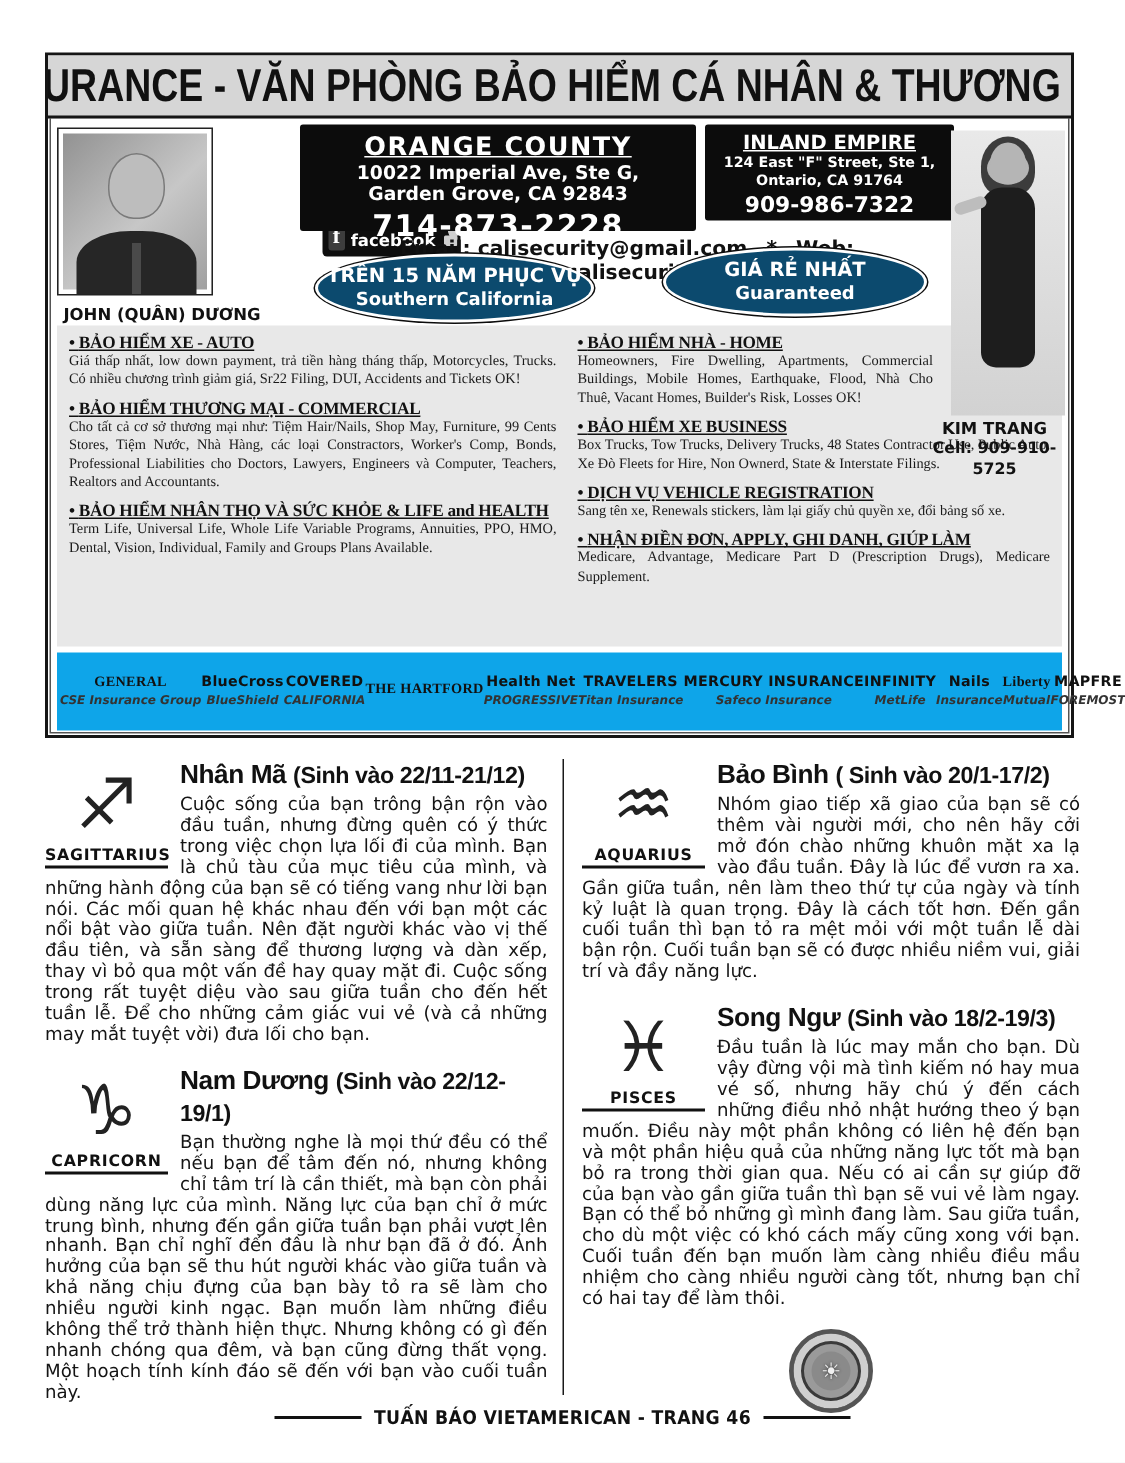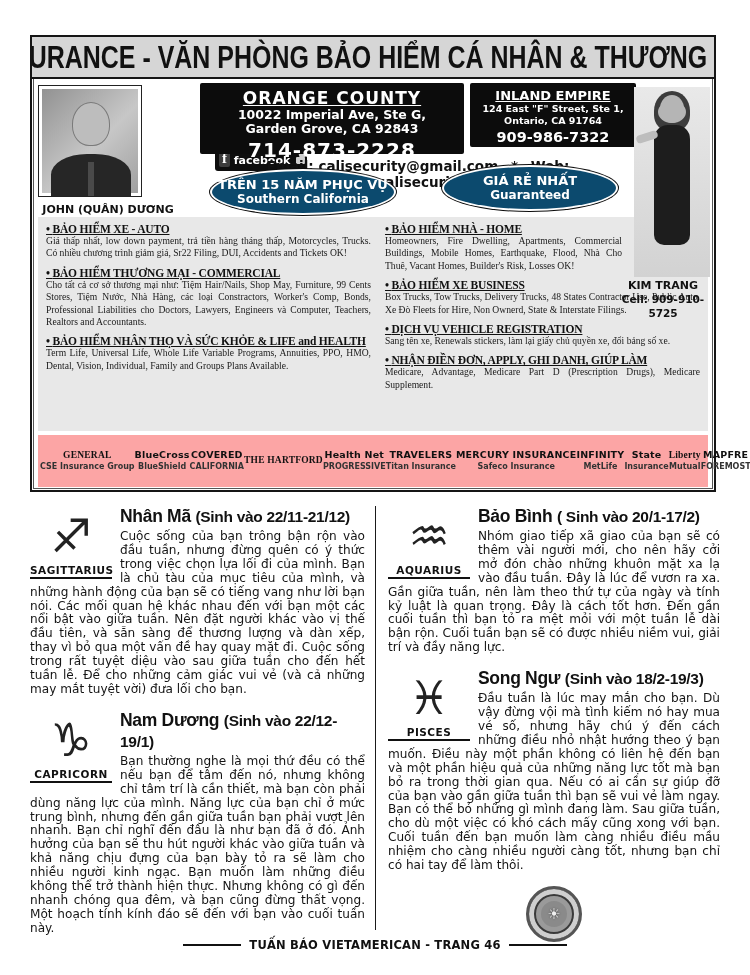--- a/index.html
+++ b/index.html
@@ -69,24 +69,24 @@
   .kim-photo { position:absolute; left:602px; top:8px; width:76px; height:190px; background:linear-gradient(180deg,#e9e9e9,#d2d2d2); overflow:hidden; }
   .kim-photo .head { position:absolute; left:26px; top:8px; width:24px; height:28px; background:#b5b5b5; border-radius:50%; }
   .kim-photo .hair { position:absolute; left:20px; top:4px; width:36px; height:40px; background:#3c3c3c; border-radius:50% 50% 40% 40%; z-index:-0; }
   .kim-photo .hair::after { content:""; position:absolute; left:4px; top:10px; width:28px; height:22px; background:#b5b5b5; border-radius:50%; }
   .kim-photo .dress { position:absolute; left:20px; top:38px; width:36px; height:120px; background:#1d1d1d; border-radius:14px 14px 10px 10px; }
   .kim-photo .arm { position:absolute; left:2px; top:46px; width:22px; height:8px; background:#bdbdbd; border-radius:4px; transform:rotate(-18deg); }
   .agent-right-caption { position:absolute; left:580px; top:200px; width:102px; text-align:center; line-height:1.3; }
   .agent-right-caption .agent-name { font-size:11px; }
   .agent-right-caption .agent-cell { font-size:10.5px; }
 
-  .carriers { position:absolute; left:6px; top:356px; width:670px; height:52px; background:#fca5a5; display:flex; align-items:center; justify-content:space-between; padding:0 2px; }
+  .carriers { position:absolute; left:6px; top:356px; width:670px; height:52px; background:#0ea5e9; display:flex; align-items:center; justify-content:space-between; padding:0 2px; }
   .carrier { display:flex; flex-direction:column; align-items:center; justify-content:center; text-align:center; line-height:1.1; gap:2px; }
   .c-top { font-size:9.5px; font-weight:900; letter-spacing:.2px; white-space:nowrap; }
-  .c-bot { font-size:8px; font-weight:700; color:#333; white-space:nowrap; }
+  .c-bot { font-size:8px; font-weight:700; color:#333; white-space:nowrap;font-style:italic; }
   .carrier.serif .c-top { font-family:"Liberation Serif", serif; }
   .carrier.ital .c-bot { font-weight:900; }
 
   
   .horoscopes { position:absolute; left:30px; top:506px; width:690px; height:424px; display:flex; }
   .h-col { width:345px; }
   .h-col.left { padding-right:10px; }
   .h-col.right { border-left:1.5px solid #1a1a1a; padding-left:12px; }
   .horo { margin-bottom:13px; overflow:hidden; }
   .zicon { float:left; width:82px; margin:2px 8px 2px 0; text-align:center; }
@@ -249,21 +249,21 @@
         </div>
         <div class="carrier">
           <div class="c-top">MERCURY INSURANCE</div>
           <div class="c-bot">Safeco Insurance</div>
         </div>
         <div class="carrier">
           <div class="c-top">INFINITY</div>
           <div class="c-bot">MetLife</div>
         </div>
         <div class="carrier">
-          <div class="c-top">State</div>
+          <div class="c-top">Nails</div>
           <div class="c-bot">Insurance</div>
         </div>
         <div class="carrier serif">
           <div class="c-top">Liberty</div>
           <div class="c-bot">Mutual</div>
         </div>
         <div class="carrier">
           <div class="c-top">MAPFRE</div>
           <div class="c-bot">FOREMOST</div>
         </div>

